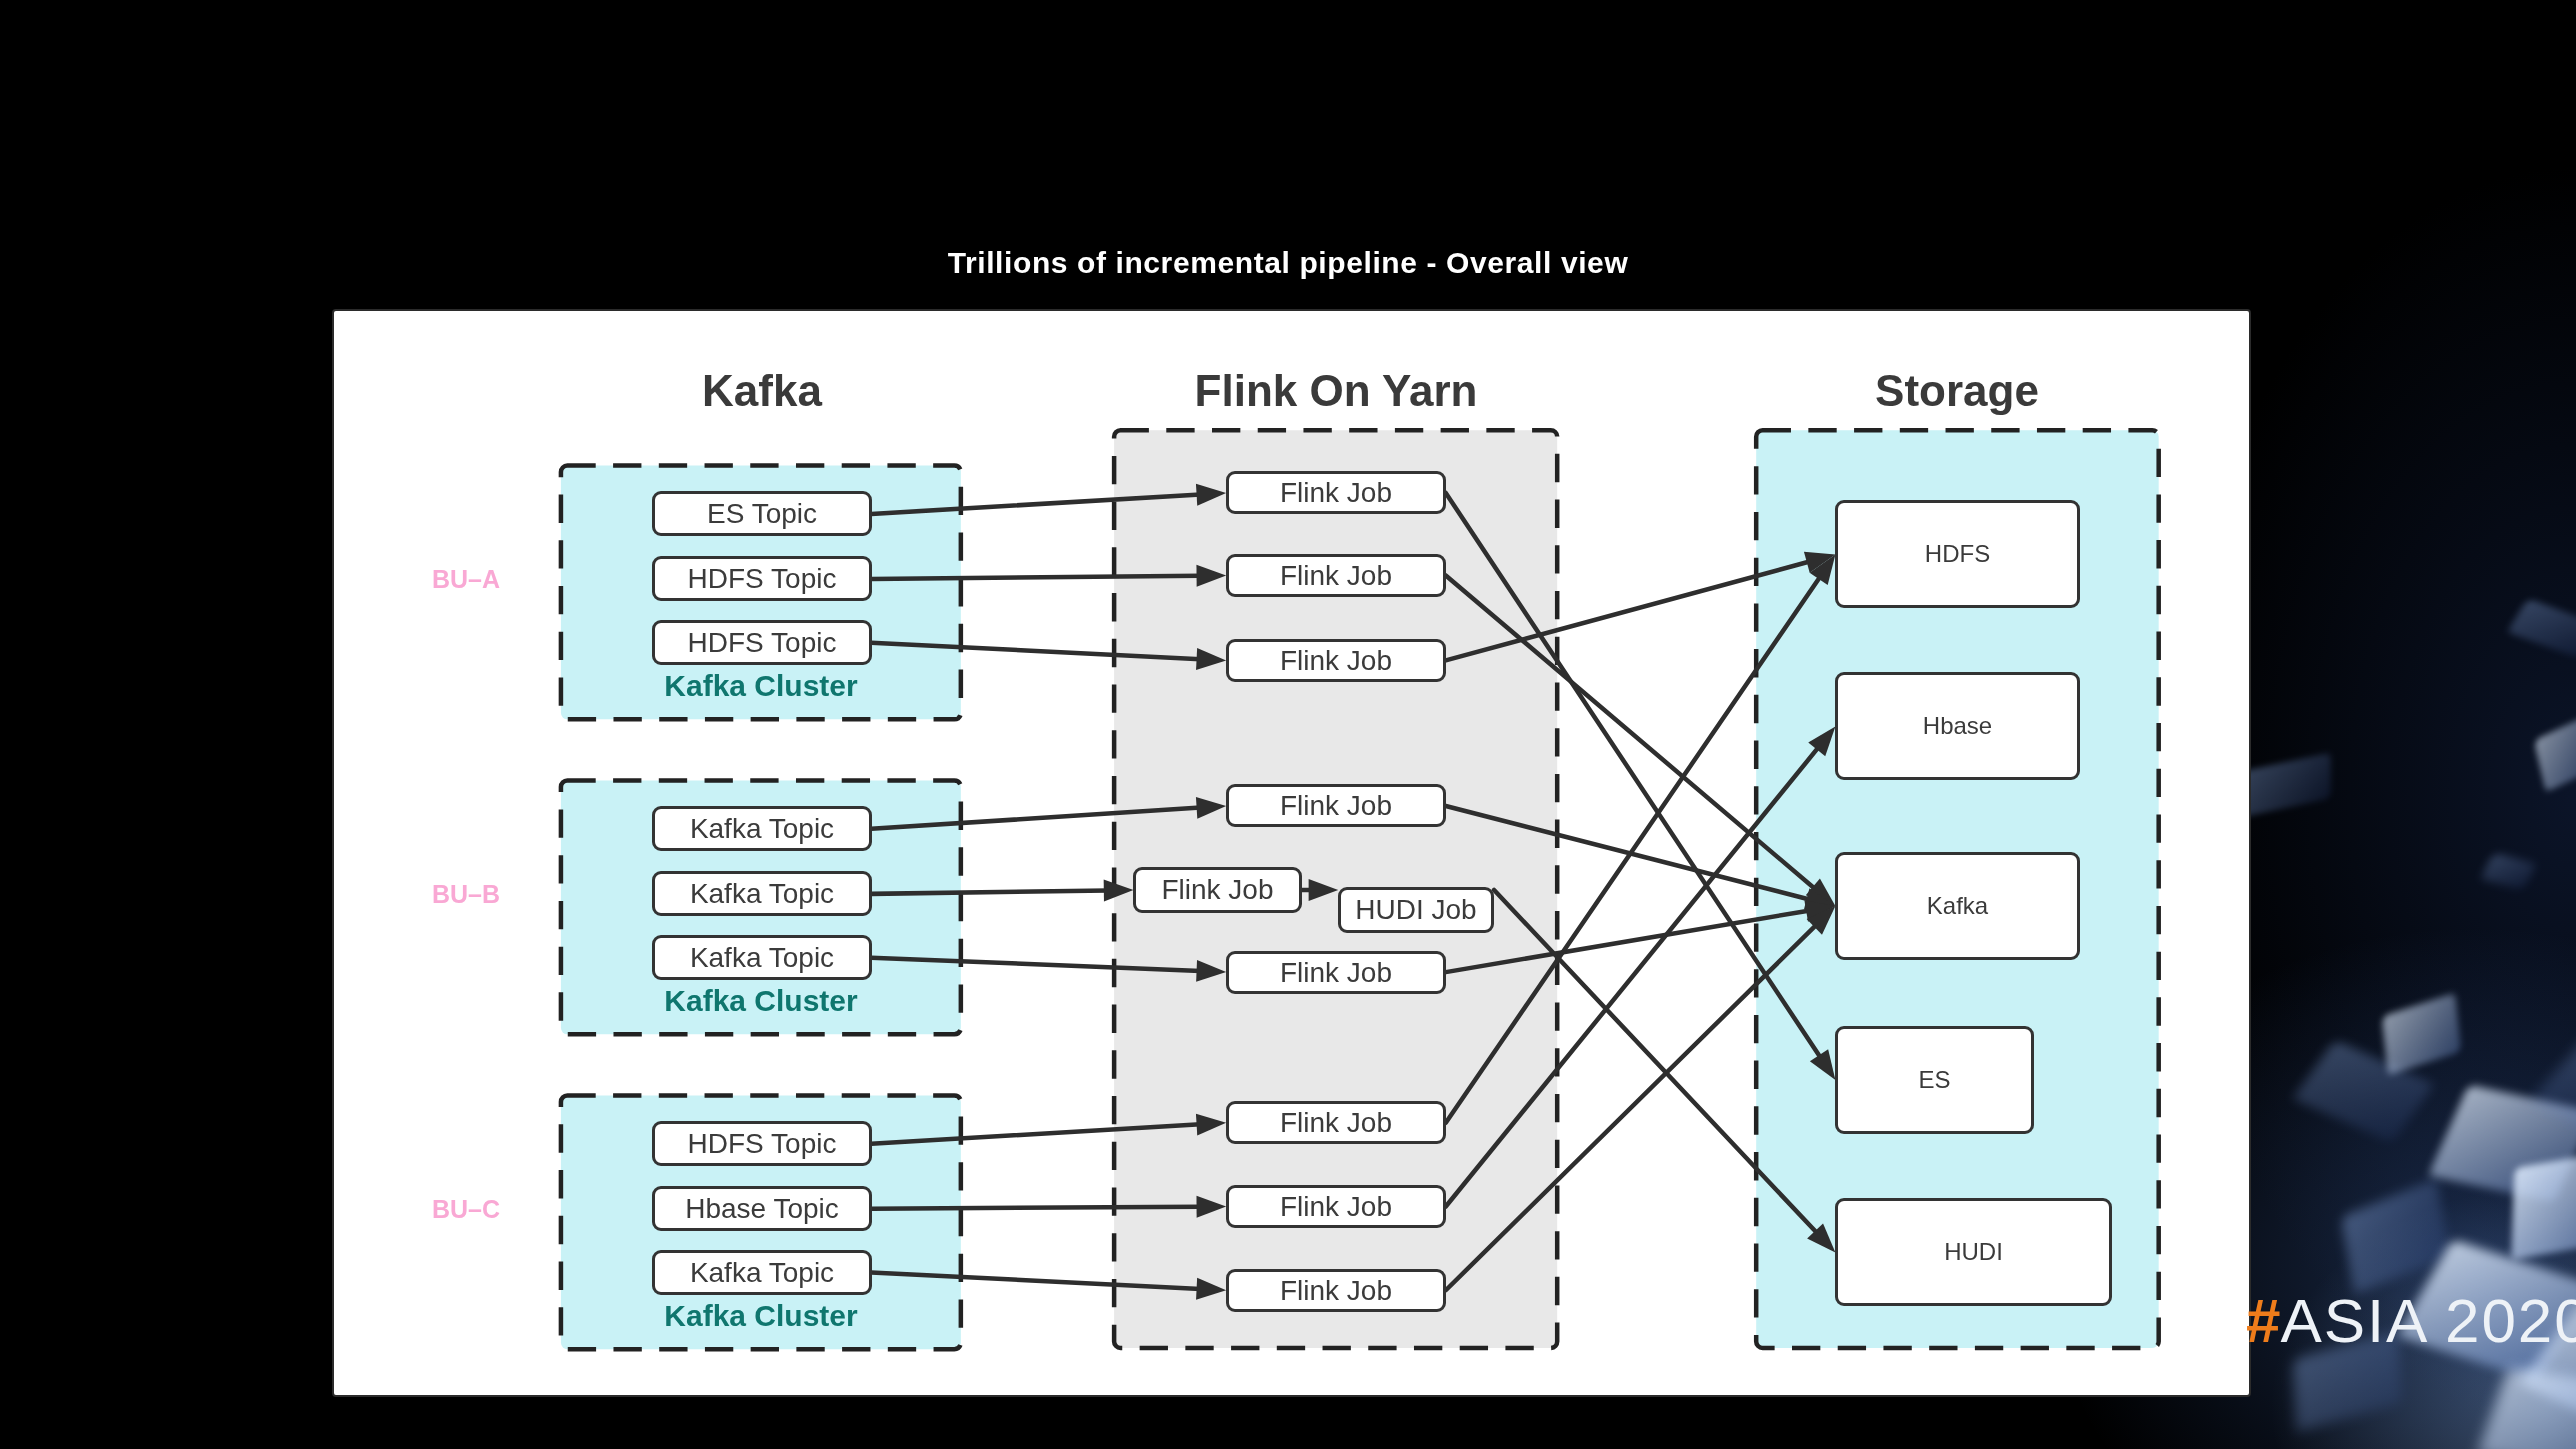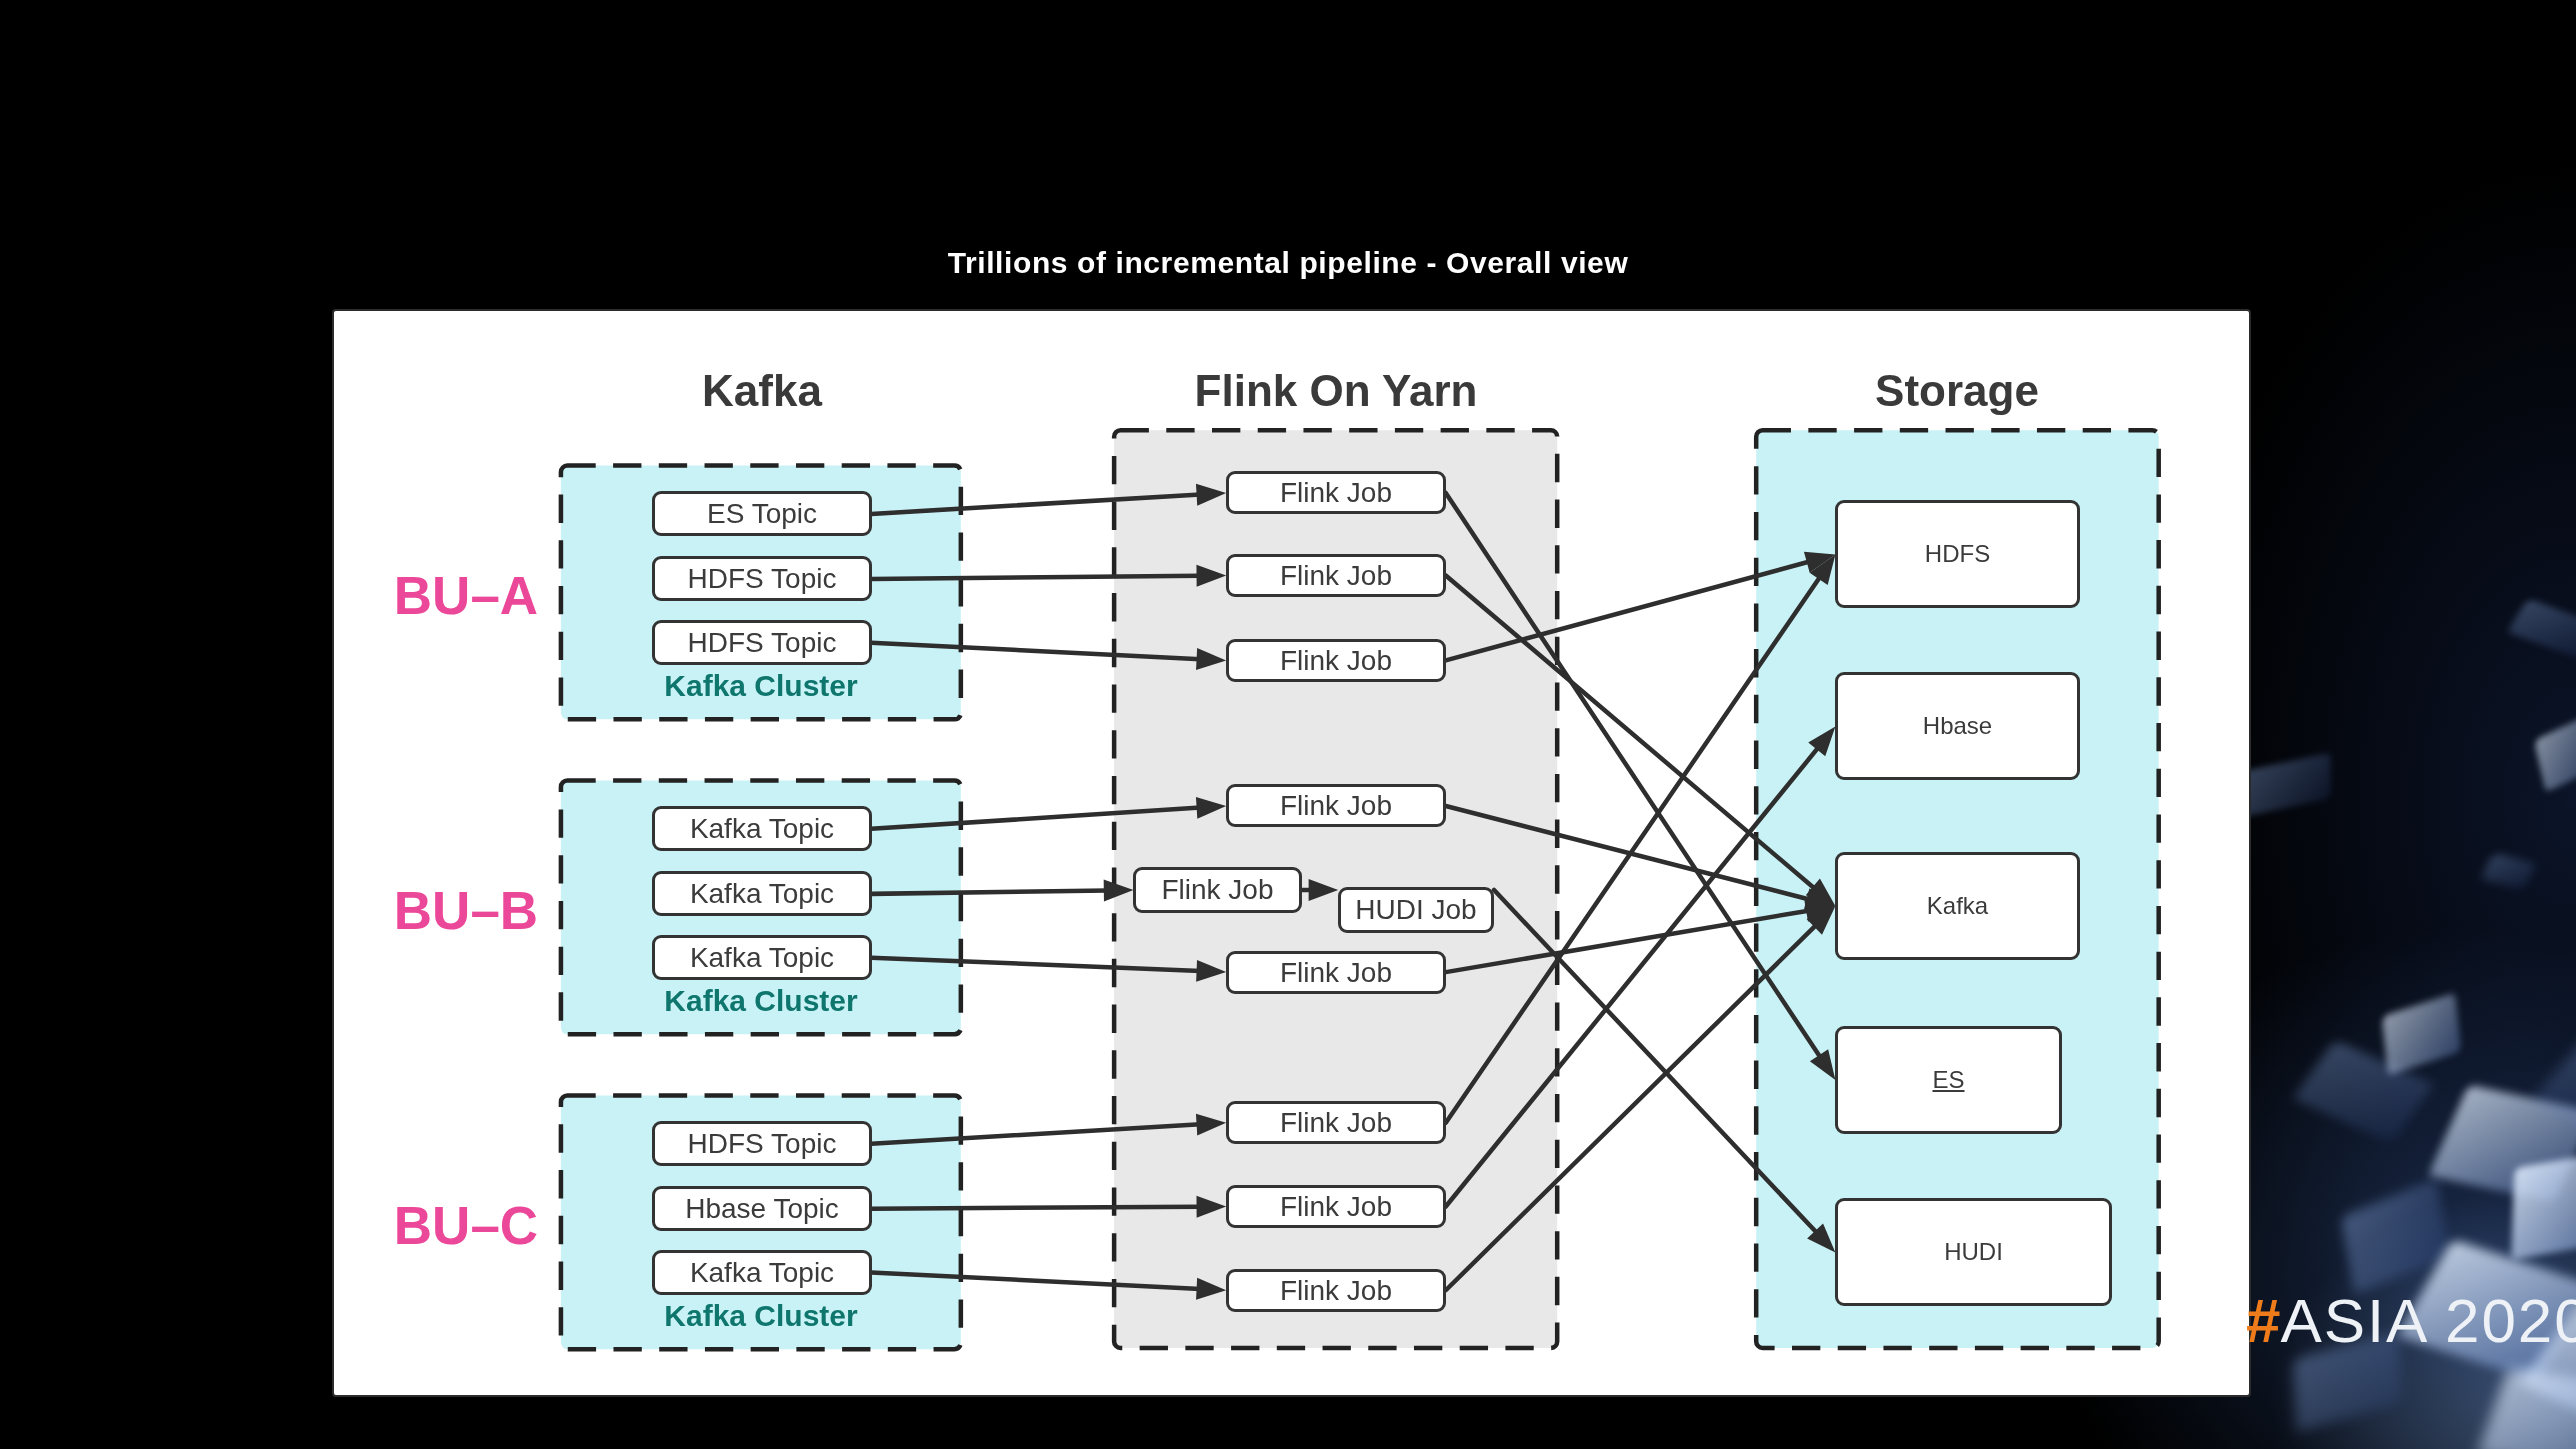--- a/index.html
+++ b/index.html
@@ -17,22 +17,22 @@
   .title{position:absolute;left:0;right:0;top:82px;text-align:center;color:#fff;
          font-size:122px;font-weight:800;letter-spacing:2.6px;line-height:1.1;}
   .subtitle{position:absolute;left:0;right:0;top:246px;text-align:center;color:#fff;
          font-size:30px;font-weight:600;letter-spacing:0.6px;}
   
   .panel{position:absolute;left:332px;top:309px;width:1915px;height:1084px;background:#fff;
          border:2.6px solid #2b2b2b;border-radius:3.9px;}
   .svg-layer{position:absolute;left:0;top:0;width:2576px;height:1449px;}
   .col-header{position:absolute;transform:translateX(-50%);color:#3a3a3a;
          font-size:44px;font-weight:700;white-space:nowrap;}
-  .bu-label{position:absolute;transform:translateX(-50%);color:#ec4899;
-         font-size:53px;font-weight:600;white-space:nowrap;}
+  .bu-label{position:absolute;transform:translateX(-50%);color:#f9a8d4;
+         font-size:25px;font-weight:600;white-space:nowrap;}
   .cluster-label{position:absolute;transform:translateX(-50%);color:#0f766e;
          font-size:30px;font-weight:700;white-space:nowrap;}
   .node{position:absolute;display:flex;align-items:center;justify-content:center;
         background:#fff;border:3.9px solid #333;border-radius:9px;color:#3b3b3b;
         font-size:28px;font-weight:500;box-sizing:border-box;white-space:nowrap;}
   .node.storage{font-size:24px;}
   
   .footer{position:absolute;left:2246px;top:1285px;font-size:62px;white-space:nowrap;}
   .footer .hash{color:#ee7c1b;font-weight:700;}
   .footer .label{color:#eef2f7;font-weight:300;letter-spacing:1.9px;}
@@ -174,21 +174,21 @@
       <div class="node" style="left: 1226px; top: 784px; width: 220px; height: 43px;">Flink Job</div>
       <div class="node" style="left: 1133px; top: 867px; width: 169px; height: 46px;">Flink Job</div>
       <div class="node" style="left: 1338px; top: 867px; width: 156px; height: 46px; margin-top: 20px;">HUDI Job</div>
       <div class="node" style="left: 1226px; top: 951px; width: 220px; height: 43px;">Flink Job</div>
       <div class="node" style="left: 1226px; top: 1101px; width: 220px; height: 43px;">Flink Job</div>
       <div class="node" style="left: 1226px; top: 1185px; width: 220px; height: 43px;">Flink Job</div>
       <div class="node" style="left: 1226px; top: 1269px; width: 220px; height: 43px;">Flink Job</div>
       <div class="node storage" style="left: 1835px; top: 500px; width: 245px; height: 108px;">HDFS</div>
       <div class="node storage" style="left: 1835px; top: 672px; width: 245px; height: 108px;">Hbase</div>
       <div class="node storage" style="left: 1835px; top: 852px; width: 245px; height: 108px;">Kafka</div>
-      <div class="node storage" style="left: 1835px; top: 1026px; width: 227px; height: 108px; text-decoration: underline;">ES</div>
+      <div class="node storage" style="left: 1835px; top: 1026px; width: 199px; height: 108px;">ES</div>
       <div class="node storage" style="left: 1835px; top: 1198px; width: 277px; height: 108px;">HUDI</div>
     </div>
 
   <div class="footer">
     <span class="hash">#</span><span class="label">ASIA 2020</span>
   </div>
 </div>
 
 
 </body></html>

